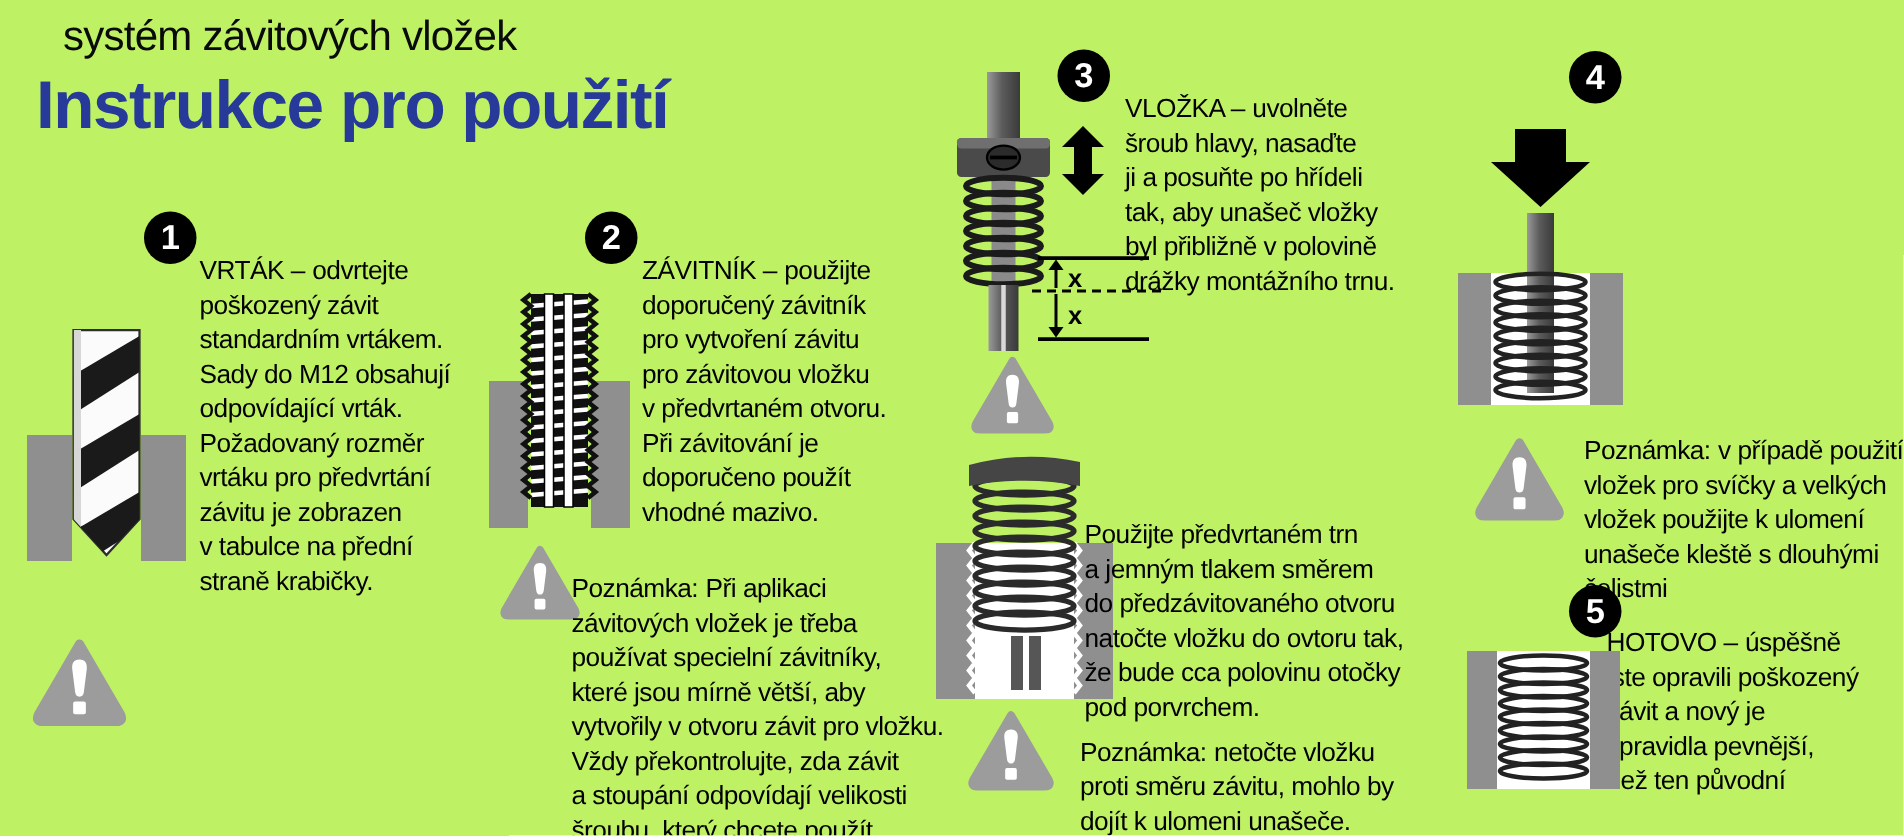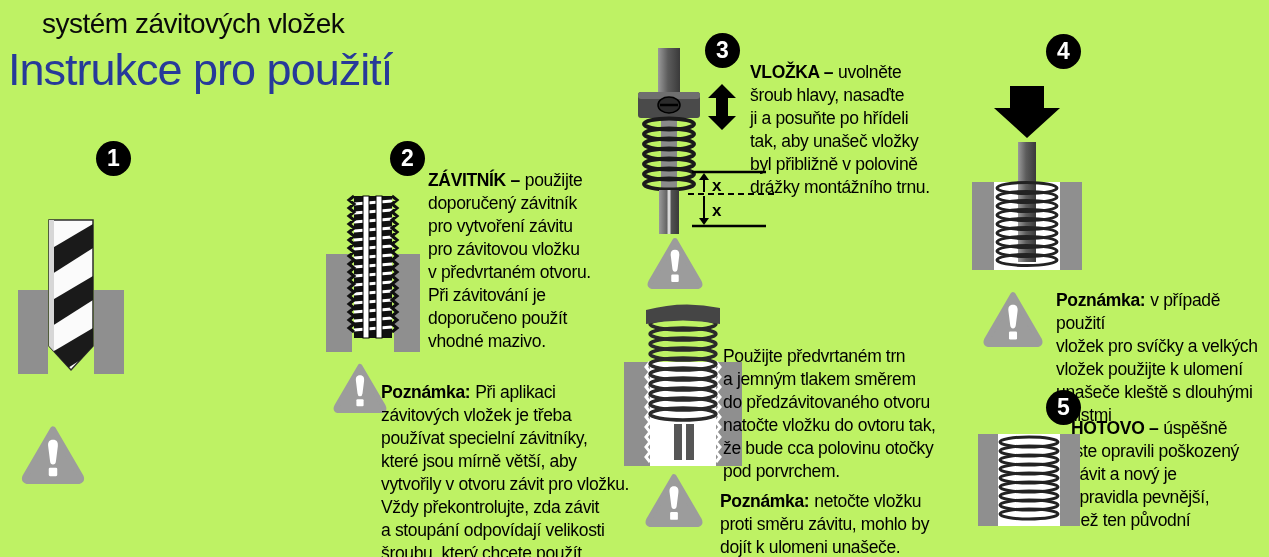--- a/index.html
+++ b/index.html
@@ -1,24 +1,24 @@
 <!DOCTYPE html>
 <html><head>
 <meta charset="utf-8">
 <style>
   *{margin:0;padding:0;box-sizing:border-box}
   html,body{background:#fff}
   body{font-family:"Liberation Sans","DejaVu Sans",sans-serif;color:#000}
   .canvas{position:relative;width:1269px;height:557px;background:#bef264;overflow:hidden}
   .kicker{position:absolute;left:42px;top:8px;font-size:28px;letter-spacing:-0.5px;color:#0a0a0a}
-  .title{position:absolute;left:8px;top:44px;font-size:45px;font-weight:400;color:#273a99;letter-spacing:-1px}
+  .title{position:absolute;left:24px;top:44px;font-size:45px;font-weight:700;color:#273a99;letter-spacing:-1px}
   .badge{position:absolute;width:35px;height:35px;border-radius:50%;background:#000;color:#fff;
          font-weight:700;font-size:23px;display:flex;align-items:center;justify-content:center}
   .txt{position:absolute;font-size:17.5px;line-height:23px;letter-spacing:-0.35px;white-space:pre-line;color:#000}
-  .kw{font-weight:700;margin-right:5px}
+  .kw{font-weight:400;margin-right:5px}
   .illus,.warn,.dim{position:absolute}
   svg text{font-family:"Liberation Sans","DejaVu Sans",sans-serif}
 </style>
 </head>
 <body>
 
 <div class="canvas">
 
   <svg width="0" height="0" style="position:absolute" aria-hidden="true">
     <defs>
@@ -32,20 +32,32 @@
           <stop offset="0.45" stop-color="#5c5c5c"></stop>
           <stop offset="1" stop-color="#3a3a3a"></stop>
       </linearGradient>
     </defs>
   </svg>
 
   <div class="kicker">systém závitových vložek</div>
   <div class="title">Instrukce pro použití</div>
 
   <div class="badge" style="left:96px;top:141px">1</div>
+  <div class="txt" style="left:133px;top:146px;width:215px">
+    <span class="kw">VRTÁK –</span><span>odvrtejte
+poškozený závit
+standardním vrtákem.
+Sady do M12 obsahují
+odpovídající vrták.
+Požadovaný rozměr
+vrtáku pro předvrtání
+závitu je zobrazen
+v tabulce na přední
+straně krabičky.</span>
+  </div>
 
   <svg class="illus" style="left:16px;top:218px" width="110" height="160" viewBox="0 0 110 160">
     <rect x="2" y="72" width="30" height="84" fill="#8f8f8f"></rect>
     <rect x="78" y="72" width="30" height="84" fill="#8f8f8f"></rect>
     <defs>
         <clipPath id="drillclip">
           <path d="M33 2 H77 V128 L55 152 L33 128 Z"></path>
         </clipPath>
       </defs>
     <path d="M33 2 H77 V128 L55 152 L33 128 Z" fill="#fbfbfb" stroke="#2e2e2e" stroke-width="1.5"></path>

